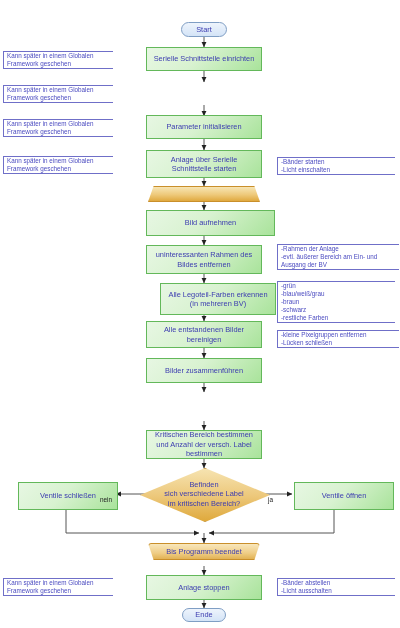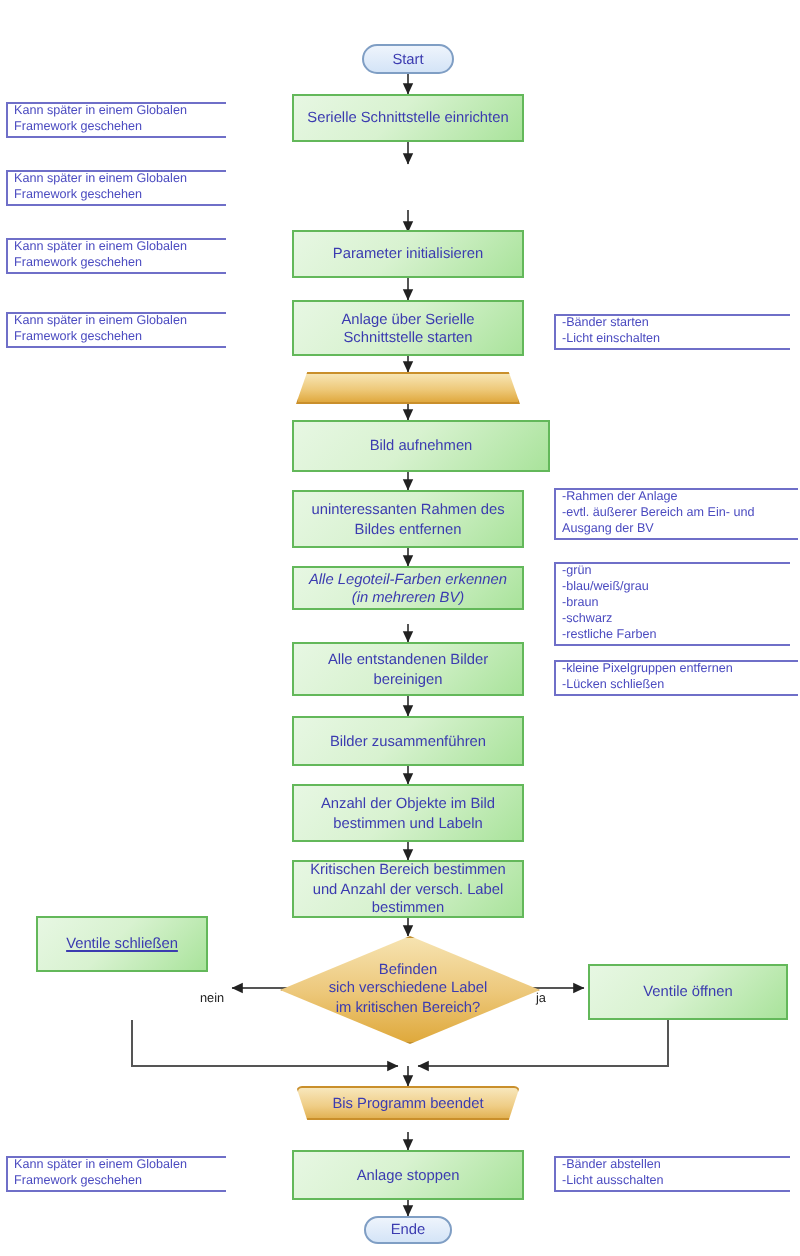--- a/index.html
+++ b/index.html
@@ -143,46 +143,44 @@
 
   <div class="node proc" style="left:146px;top:115px;width:116px;height:24px;">Parameter initialisieren</div>
 
   <div class="node loopstart" style="left:148px;top:186px;width:112px;height:16px;"></div>
 
   <div class="node proc" style="left:146px;top:210px;width:129px;height:26px;">Bild aufnehmen</div>
 
   <div class="node proc" style="left:146px;top:245px;width:116px;height:29px;white-space:pre-line;">uninteressanten Rahmen des
 Bildes entfernen</div>
 
-  <div class="node proc" style="left:146px;top:283px;width:116px;height:22px;white-space:pre-line;font-style:italic;">Alle Legoteil-Farben erkennen
+  <div class="node proc" style="left:160px;top:283px;width:116px;height:32px;white-space:pre-line;">Alle Legoteil-Farben erkennen
 (in mehreren BV)</div>
 
   <div class="node proc" style="left:146px;top:321px;width:116px;height:27px;white-space:pre-line;">Alle entstandenen Bilder
 bereinigen</div>
 
   <div class="node proc" style="left:146px;top:358px;width:116px;height:25px;">Bilder zusammenführen</div>
 
-  <div class="node proc" style="left:146px;top:392px;width:116px;height:29px;white-space:pre-line;">Anzahl der Objekte im Bild
-bestimmen und Labeln</div>
 
   <div class="node proc" style="left:146px;top:430px;width:116px;height:29px;white-space:pre-line;">Kritischen Bereich bestimmen
 und Anzahl der versch. Label
 bestimmen</div>
 
   <div class="node decision" style="left:140px;top:468px;width:128px;height:52px;">
     <div class="dshape"></div>
     <div class="dtext" style="white-space:pre-line;">Befinden
 sich verschiedene Label
 im kritischen Bereich?</div>
   </div>
 
   <div class="elabel" style="left:100px;top:496px;">nein</div>
   <div class="elabel" style="left:268px;top:496px;">ja</div>
 
-  <div class="node proc" style="left:18px;top:458px;width:86px;height:28px;text-decoration:underline;">Ventile schließen</div>
+  <div class="node proc" style="left:18px;top:482px;width:100px;height:28px;">Ventile schließen</div>
 
   <div class="node proc" style="left:294px;top:482px;width:100px;height:28px;">Ventile öffnen</div>
 
   <div class="node loopend" style="left:148px;top:543px;width:112px;height:17px;">Bis Programm beendet</div>
 
   <div class="node proc" style="left:146px;top:575px;width:116px;height:25px;">Anlage stoppen</div>
 
   <div class="node term" style="left:182px;top:608px;width:44px;height:14px;">Ende</div>
 
   <div class="note" style="left:3px;top:51px;width:110px;height:18px;">Kann später in einem Globalen

